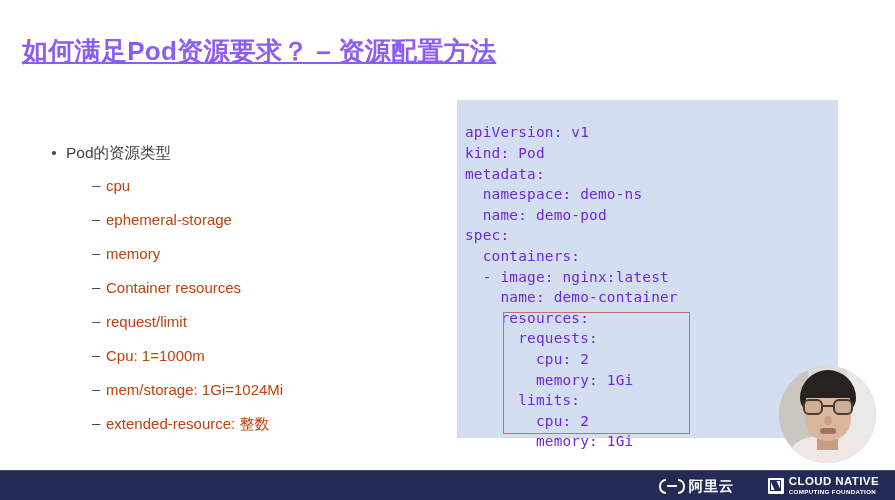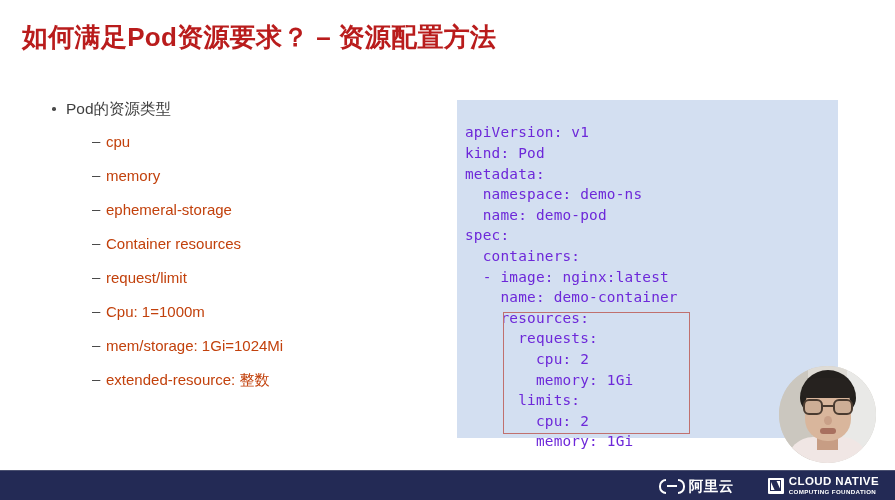--- a/index.html
+++ b/index.html
@@ -22,45 +22,47 @@
     left: 0; top: 0;
     width: 895px;
     height: 500px;
     background: #ffffff;
   }
 
   
   #slide-title {
     position: absolute;
     left: 22px;
-    top: 20px;
+    top: 34px;
     font-size: 26px;
     font-weight: 700;
     letter-spacing: 0.3px;
-    color: #b91c1c;
+    color: #8b5cf6;
     white-space: pre;
+    text-decoration: underline;
   }
 
   
   #bullet-column {
     position: absolute;
     left: 48px;
     top: 100px;
     width: 400px;
   }
   .bullet-group { margin-bottom: 2px; }
 
   .bullet-l1 {
     position: relative;
     padding-left: 18px;
     font-size: 15.5px;
     color: #3f3f3f;
     line-height: 17px;
     margin-bottom: 16px;
     white-space: pre;
+    margin-top: 44px;
   }
   .bullet-l1::before {
     content: "";
     position: absolute;
     left: 4px;
     top: 7px;
     width: 3.5px;
     height: 3.5px;
     border-radius: 50%;
     background: #4a4a4a;
@@ -320,22 +322,22 @@
 
 <div id="slide">
 
   <div id="slide-title">如何满足Pod资源要求？ – 资源配置方法</div>
 
   <div id="bullet-column">
 
     <div class="bullet-group">
       <div class="bullet-l1">Pod的资源类型</div>
       <div class="bullet-l2">cpu</div>
+      <div class="bullet-l2">ephemeral-storage</div>
       <div class="bullet-l2">memory</div>
-      <div class="bullet-l2">ephemeral-storage</div>
     </div>
 
     <div class="bullet-group">
       <div class="bullet-l2">Container resources</div>
       <div class="bullet-l2">request/limit</div>
       <div class="bullet-l2">Cpu: 1=1000m</div>
       <div class="bullet-l2">mem/storage: 1Gi=1024Mi</div>
       <div class="bullet-l2">extended-resource: 整数</div>
     </div>
 

